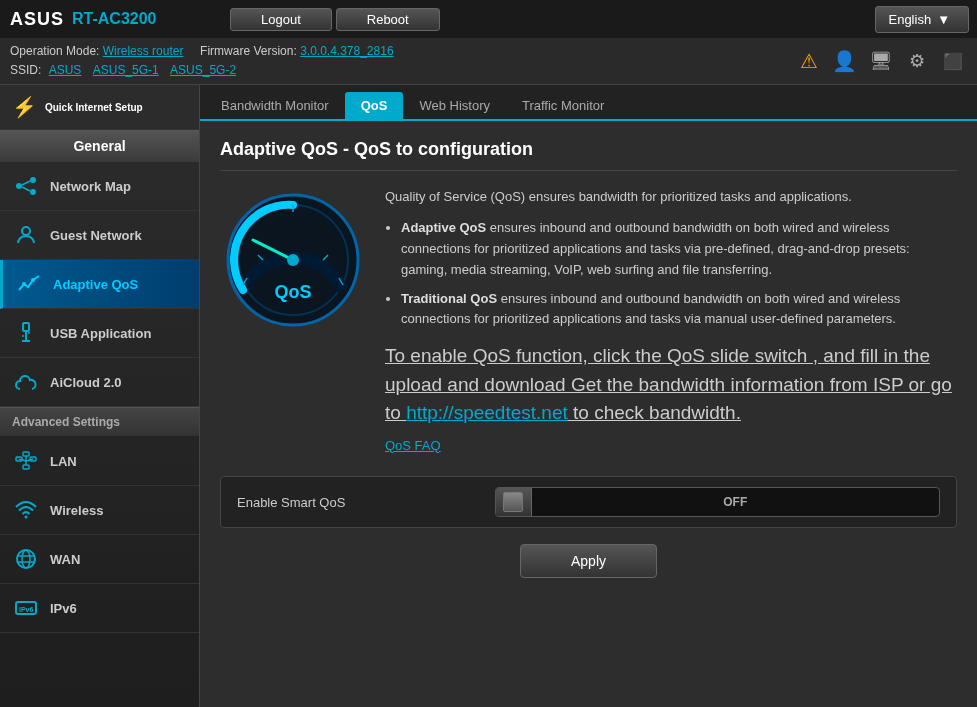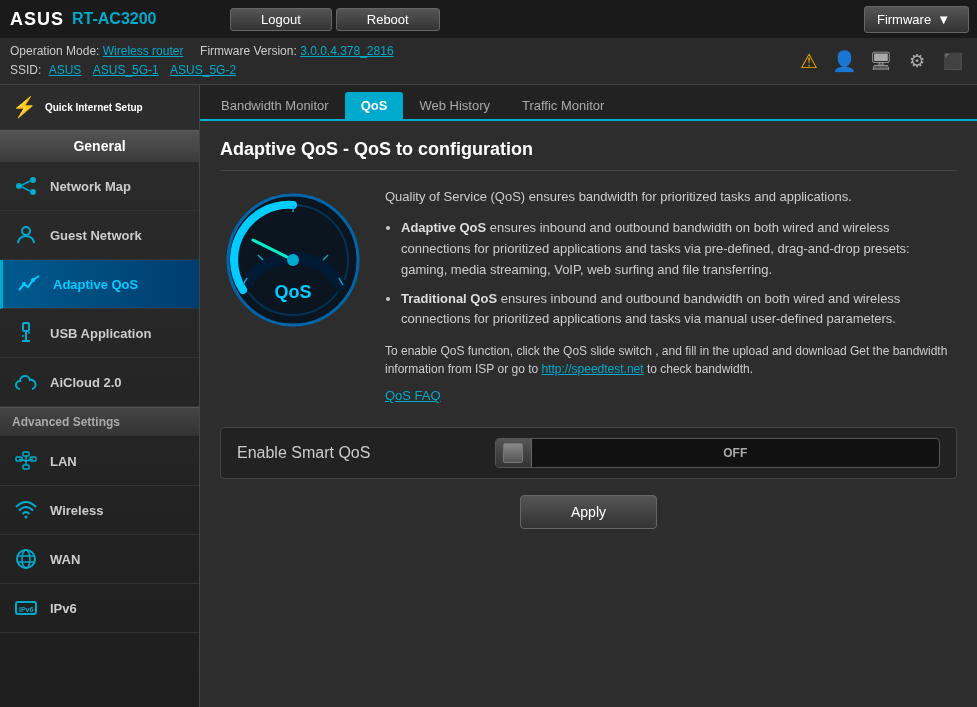--- a/index.html
+++ b/index.html
@@ -43,27 +43,27 @@
 
     .content-inner { padding: 18px 20px; }
     .page-title { color: #fff; font-size: 18px; font-weight: bold; margin-bottom: 16px; border-bottom: 1px solid #444; padding-bottom: 10px; }
 
     .info-section { display: flex; gap: 20px; margin-bottom: 20px; }
     .qos-image { width: 145px; height: 145px; flex-shrink: 0; display: flex; align-items: center; justify-content: center; }
     .qos-text { flex: 1; color: #ccc; font-size: 13px; line-height: 1.6; }
     .qos-text ul { margin-left: 16px; margin-top: 4px; }
     .qos-text li { margin-bottom: 8px; }
     .bold-text { font-weight: bold; color: #ddd; }
-    .enable-text { color: #ccc; margin-top: 12px; font-size: 12px; line-height: 1.5; }
+    .enable-text { color: #ccc; margin-top: 12px; font-size: 19px; line-height: 1.5; text-decoration: underline; }
     .link-text { color: #00aacc; text-decoration: underline; cursor: pointer; }
     .faq-link { color: #00aacc; text-decoration: underline; cursor: pointer; display: block; margin-top: 8px; }
 
     
     .setting-row { background: #222; border: 1px solid #444; border-radius: 4px; display: flex; align-items: center; padding: 10px 16px; margin-top: 16px; gap: 12px; }
-    .setting-label { color: #ccc; font-size: 16px; flex: 1; }
+    .setting-label { color: #ccc; font-size: 13px; flex: 1; }
     .toggle-switch { display: flex; align-items: center; background: #111; border: 1px solid #555; border-radius: 4px; overflow: hidden; width: 100px; height: 30px; cursor: pointer; }
     .toggle-handle { width: 36px; height: 28px; background: linear-gradient(to bottom, #555, #333); border-right: 1px solid #666; display: flex; align-items: center; justify-content: center; }
     .toggle-off-label { flex: 1; text-align: center; color: #aaa; font-size: 12px; font-weight: bold; }
 
     .apply-btn-row { display: flex; justify-content: center; margin-top: 16px; }
     .apply-btn { background: linear-gradient(to bottom, #555, #333); border: 1px solid #666; color: #fff; padding: 8px 50px; cursor: pointer; font-size: 14px; border-radius: 4px; }
 
     
     .quick-setup { display: flex; align-items: center; padding: 10px 12px; color: #fff; cursor: pointer; border-bottom: 1px solid #333; gap: 8px; background: #2c2c2c; }
     .quick-icon { color: #ffaa00; font-size: 20px; }
@@ -74,21 +74,21 @@
 <div class="header">
   <div class="logo-area">
     <span class="asus-logo">ASUS</span>
     <span class="model-name">RT-AC3200</span>
   </div>
   <div class="header-buttons">
     <button class="header-btn">Logout</button>
     <button class="header-btn">Reboot</button>
   </div>
   <div class="lang-selector">
-    <span>Firmware</span>
+    <span>English</span>
     <span>▼</span>
   </div>
 </div>
 
 <div class="info-bar">
   <div class="info-bar-left">
     <div class="info-text">
       <span>Operation Mode:</span>
       <a>Wireless router</a>
       &nbsp;&nbsp;&nbsp;

